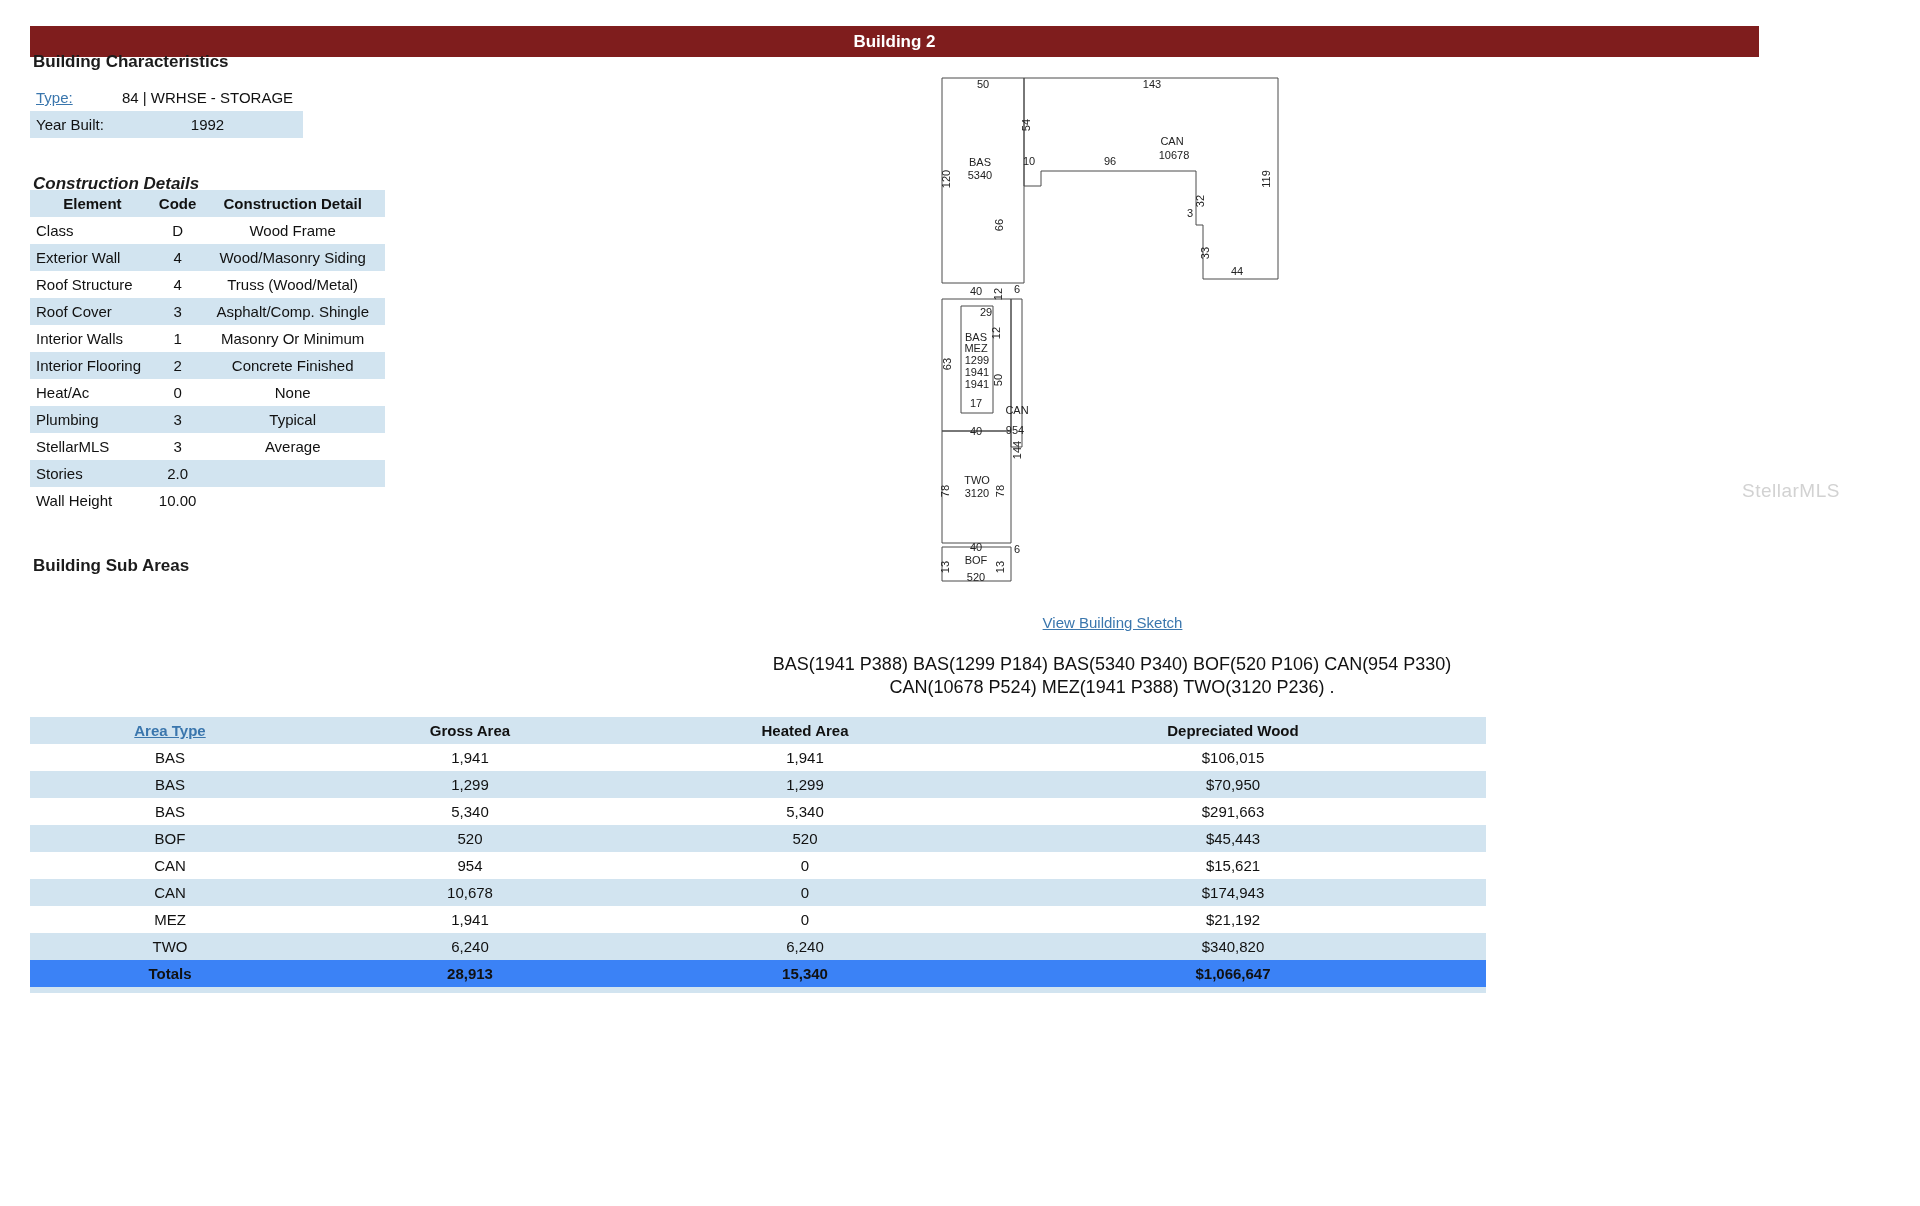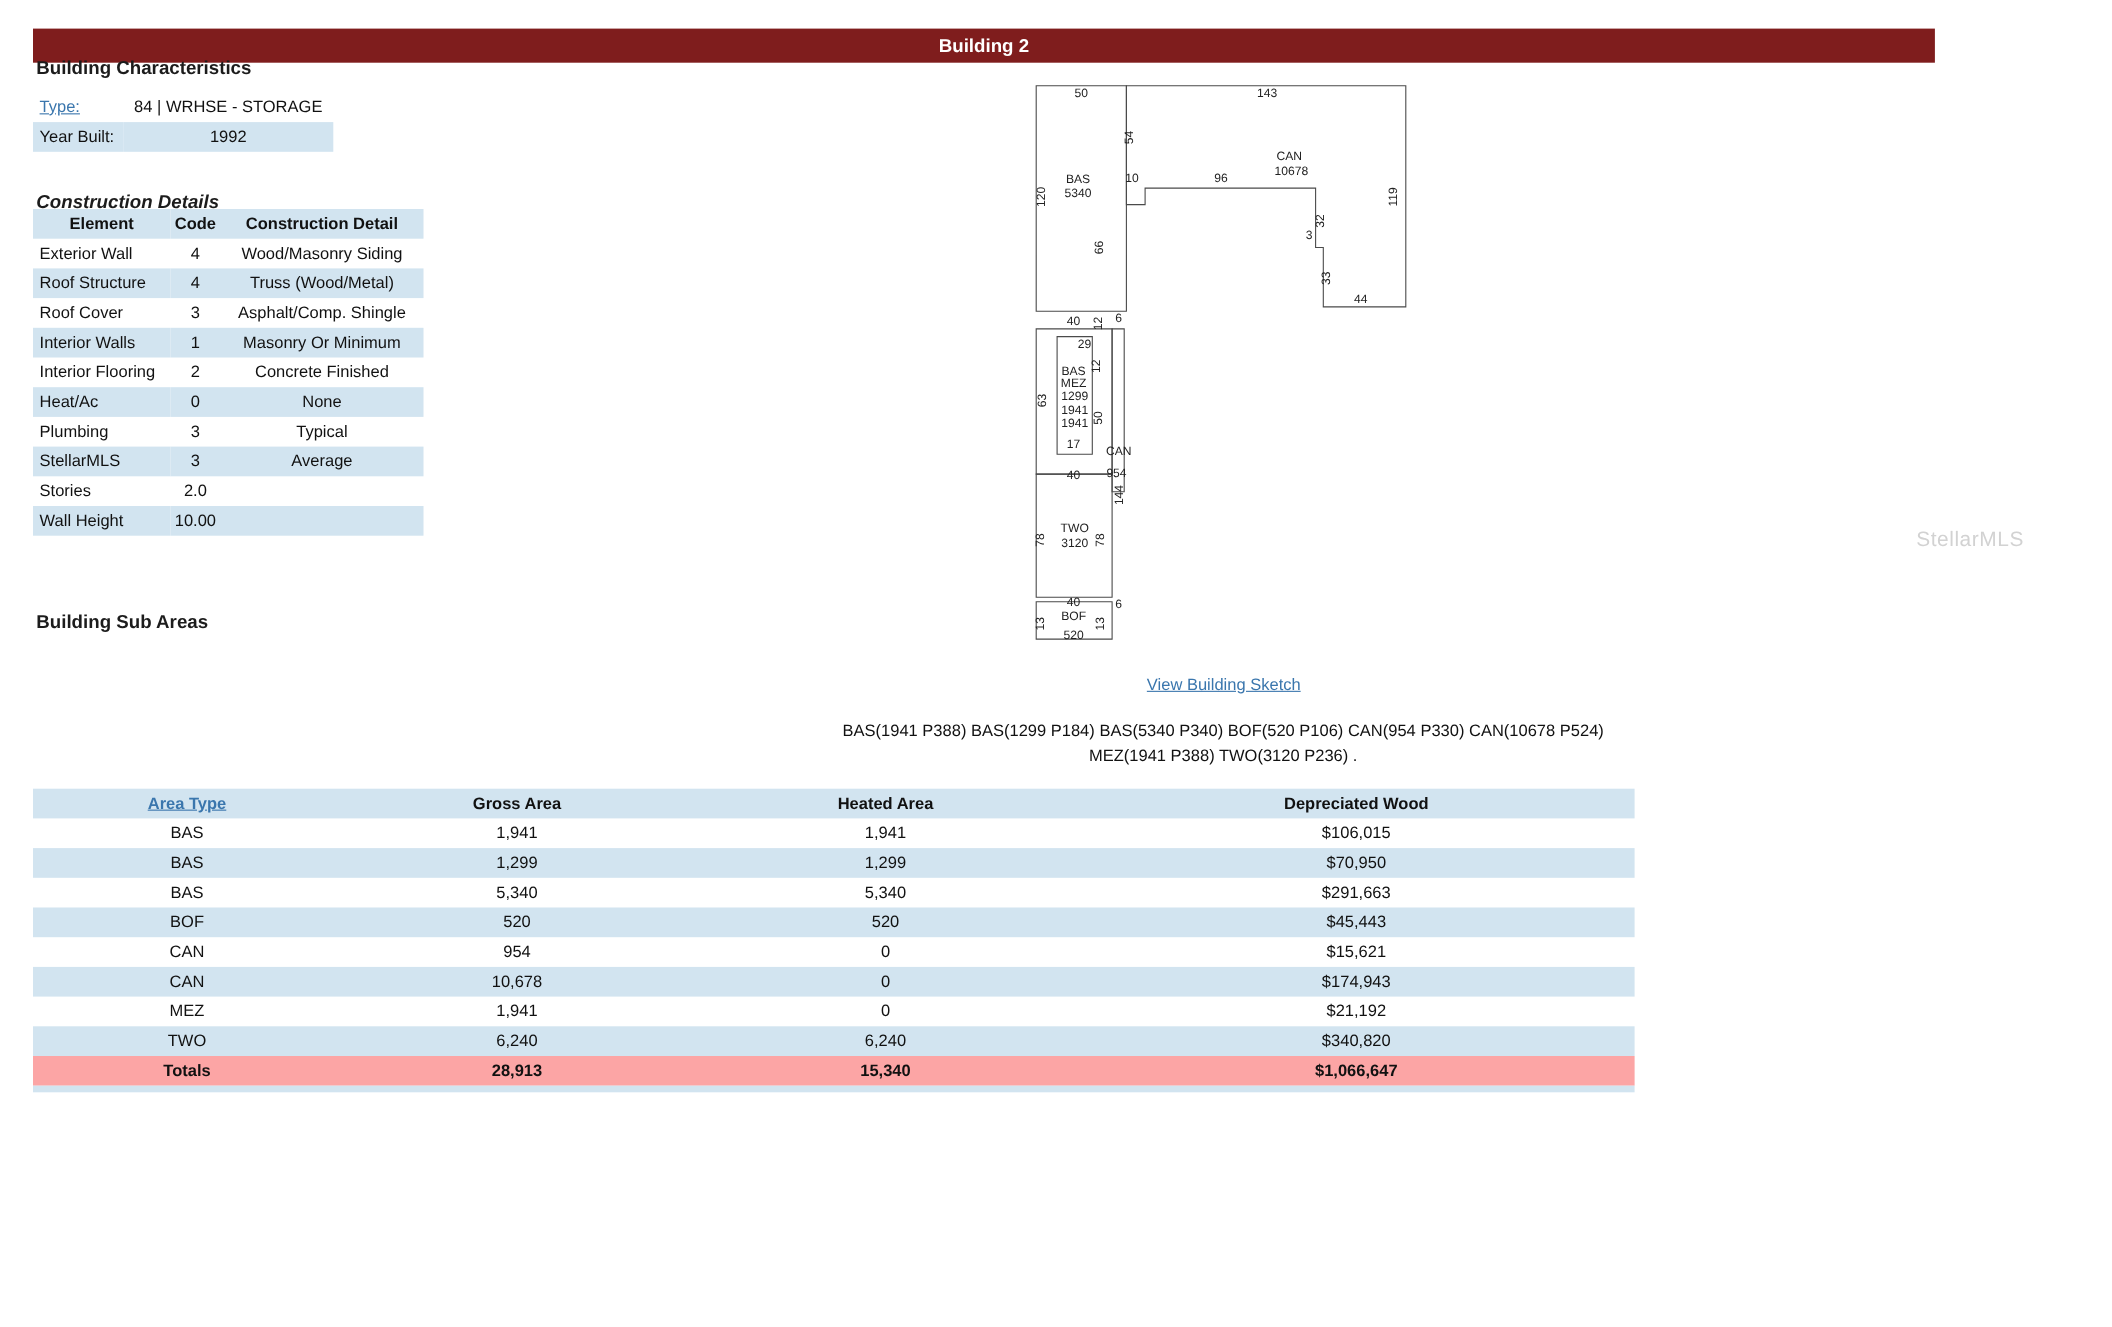--- a/index.html
+++ b/index.html
@@ -30,33 +30,33 @@
   #construction-table th:nth-child(2) { width: 45px; }
   #construction-table th:nth-child(3) { width: 185px; margin-top: 31px; }
   #construction-table td:first-child { text-align: left; padding-left: 6px; }
 
   #subareas-heading { left: 33px; top: 556px; }
   #subareas-table { width: 1456px; left: 30px; top: 717px; }
   #subareas-table th:nth-child(1) { width: 280px; }
   #subareas-table th:nth-child(2) { width: 320px; }
   #subareas-table th:nth-child(3) { width: 350px; }
   #subareas-table th:nth-child(4) { width: 506px; }
-  #subareas-table tr.totals td { font-weight: bold; background: #fca5a5; }
+  #subareas-table tr.totals td { font-weight: bold; background: #3b82f6; }
   .table-bottom-edge { left: 30px; top: 987px; width: 1456px; height: 6px; background: #d2e4f0; }
 
   #sketch-box { left: 940px; top: 73px; width: 345px; height: 515px; }
   #sketch-box svg { width: 100%; height: 100%; }
   #sketch-box path { fill: none; stroke: #4a4a4a; stroke-width: 1; }
   #sketch-box text { font-family: "Liberation Sans", sans-serif; font-size: 11px;
     fill: #222; text-anchor: middle; }
 
   #view-sketch-link { left: 940px; top: 614px; width: 345px; text-align: center; font-size: 15px; }
 
   #legend { left: 742px; top: 653px; width: 740px; text-align: center;
-    font-size: 15px; line-height: 23px; color: #111; }
+    font-size: 18px; line-height: 23px; color: #111; }
 
   #watermark { left: 1742px; top: 480px; font-size: 19px; color: #d2d2d2; letter-spacing: .5px; }
 
   .char-heading { left: 33px; top: 52px; }
 </style>
 </head>
 <body>
 
 <div class="abs top-bar">
   <span>Building 2</span>
@@ -81,20 +81,25 @@
 
 <table class="abs" id="construction-table">
   <thead>
     <tr>
       <th>Element</th>
       <th>Code</th>
       <th>Construction Detail</th>
     </tr>
   </thead>
   <tbody>
+      <tr>
+        <td>Class</td>
+        <td>D</td>
+        <td>Wood Frame</td>
+      </tr>
       <tr>
         <td>Exterior Wall</td>
         <td>4</td>
         <td>Wood/Masonry Siding</td>
       </tr>
       <tr>
         <td>Roof Structure</td>
         <td>4</td>
         <td>Truss (Wood/Metal)</td>
       </tr>

